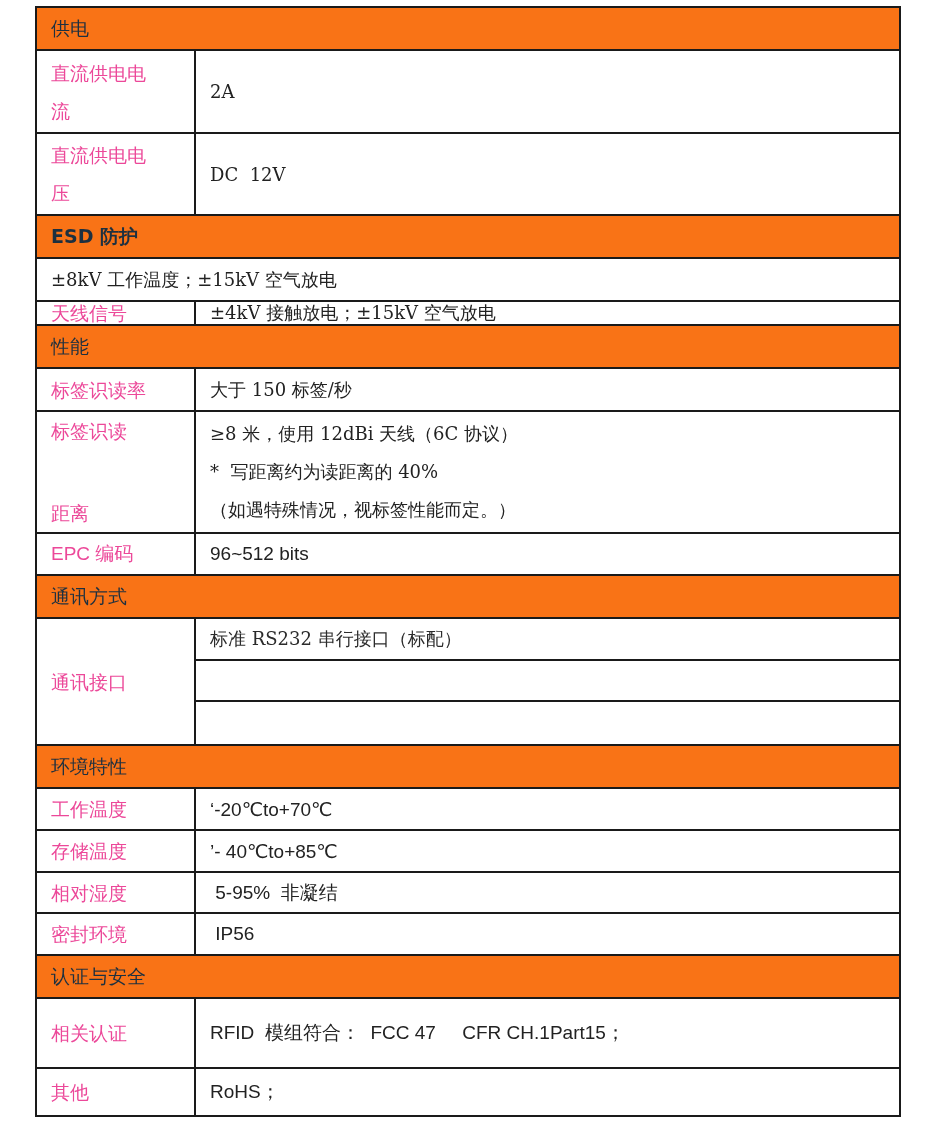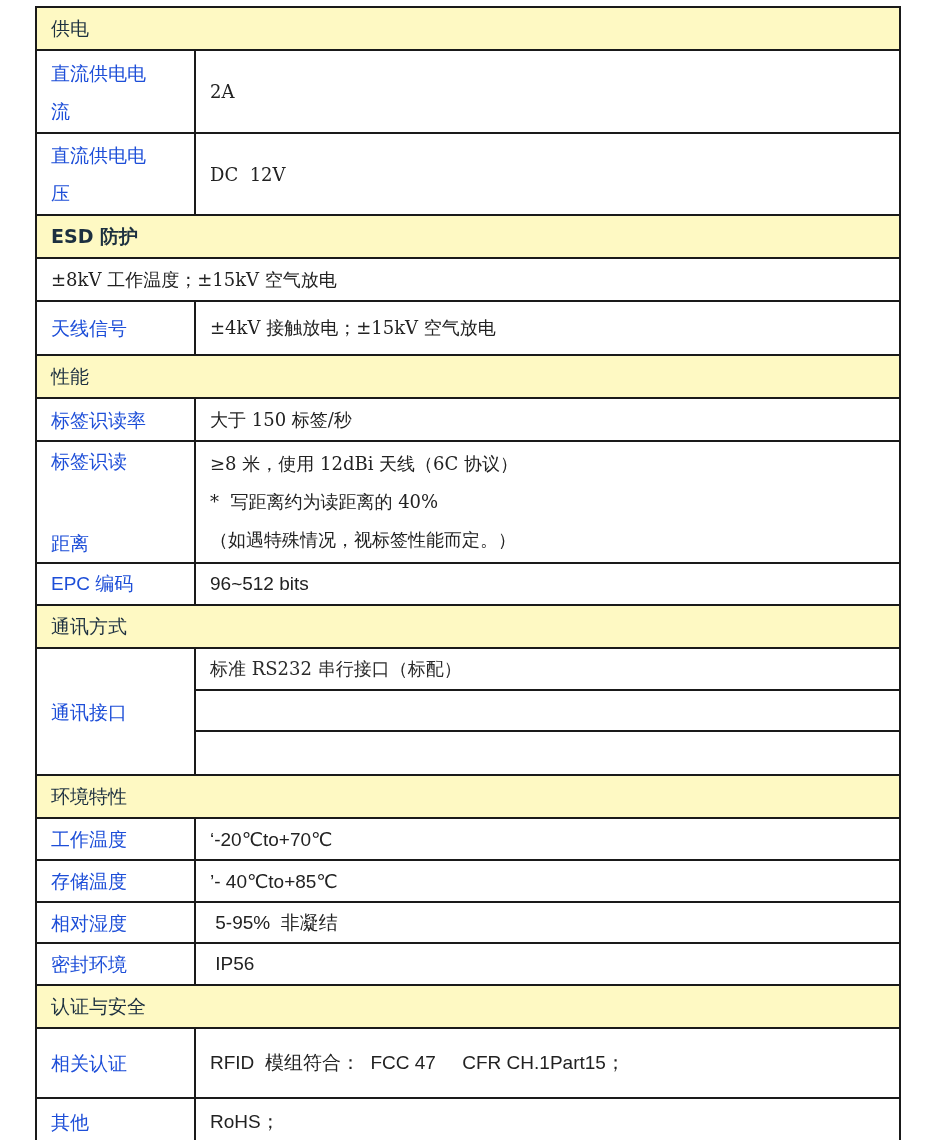--- a/index.html
+++ b/index.html
@@ -1,28 +1,28 @@
 <!DOCTYPE html>
 <html><head>
 <meta charset="utf-8">
 <style>
   html, body { margin: 0; padding: 0; background: #ffffff; }
   body { width: 930px; height: 1140px; position: relative; overflow: hidden;
          font-family: "DejaVu Serif", "Liberation Serif", serif; color: #2b2b2b; }
   .spec-table { position: absolute; left: 35px; top: 6px; width: 866px;
                 border: 2px solid #1a1a1a; box-sizing: border-box; }
-  .section-header { height: 43px; background: #fef9c3; border-bottom: 2px solid #1a1a1a;
+  .section-header { height: 43px; background: #f97316; border-bottom: 2px solid #1a1a1a;
                     box-sizing: border-box; display: flex; align-items: center;
                     padding-left: 14px; font-family: "DejaVu Sans", "Liberation Sans", sans-serif;
                     font-size: 19px; color: #1d3040; }
   .section-header.bold { font-weight: bold; }
   .row { display: flex; border-bottom: 2px solid #1a1a1a; box-sizing: border-box; }
   .row:last-child { border-bottom: none; border-radius: 10px; }
   .label { width: 159px; flex: 0 0 159px; border-right: 2px solid #1a1a1a; box-sizing: border-box;
-           padding-left: 14px; display: flex; align-items: center; font-size: 19px; line-height: 38px; color: #1d4ed8; }
+           padding-left: 14px; display: flex; align-items: center; font-size: 19px; line-height: 38px; color: #ec4899; }
   .value { flex: 1; display: flex; flex-direction: column; justify-content: center;
            padding-left: 14px; font-size: 18px; color: #222; }
   .value.sans { font-family: "Liberation Sans", "DejaVu Sans", sans-serif; font-size: 19px; }
   .value .line { line-height: 38px; }
   .multi { flex: 1; display: flex; flex-direction: column; }
   .subcell { height: 42px; border-bottom: 2px solid #1a1a1a; box-sizing: border-box;
              display: flex; align-items: center; padding-left: 14px; font-size: 18px; }
   .subcell:last-child { border-bottom: none; }
   .label.sans { font-family: "Liberation Sans", "DejaVu Sans", sans-serif; }
 </style>
@@ -48,21 +48,21 @@
     </div>
     <div class="value" style="white-space:pre">DC  12V</div>
   </div>
 
   <div class="section-header bold">
     <span>ESD 防护</span>
   </div>
   <div class="row" style="height:43px">
     <div class="value">±8kV 工作温度；±15kV 空气放电</div>
   </div>
-  <div class="row" style="height:54px">
+  <div class="row" style="height:24px">
     <div class="label">天线信号</div>
     <div class="value">±4kV 接触放电；±15kV 空气放电</div>
   </div>
 
   <div class="section-header">
     <span>性能</span>
   </div>
   <div class="row" style="height:43px">
     <div class="label">标签识读率</div>
     <div class="value">大于 150 标签/秒</div>

